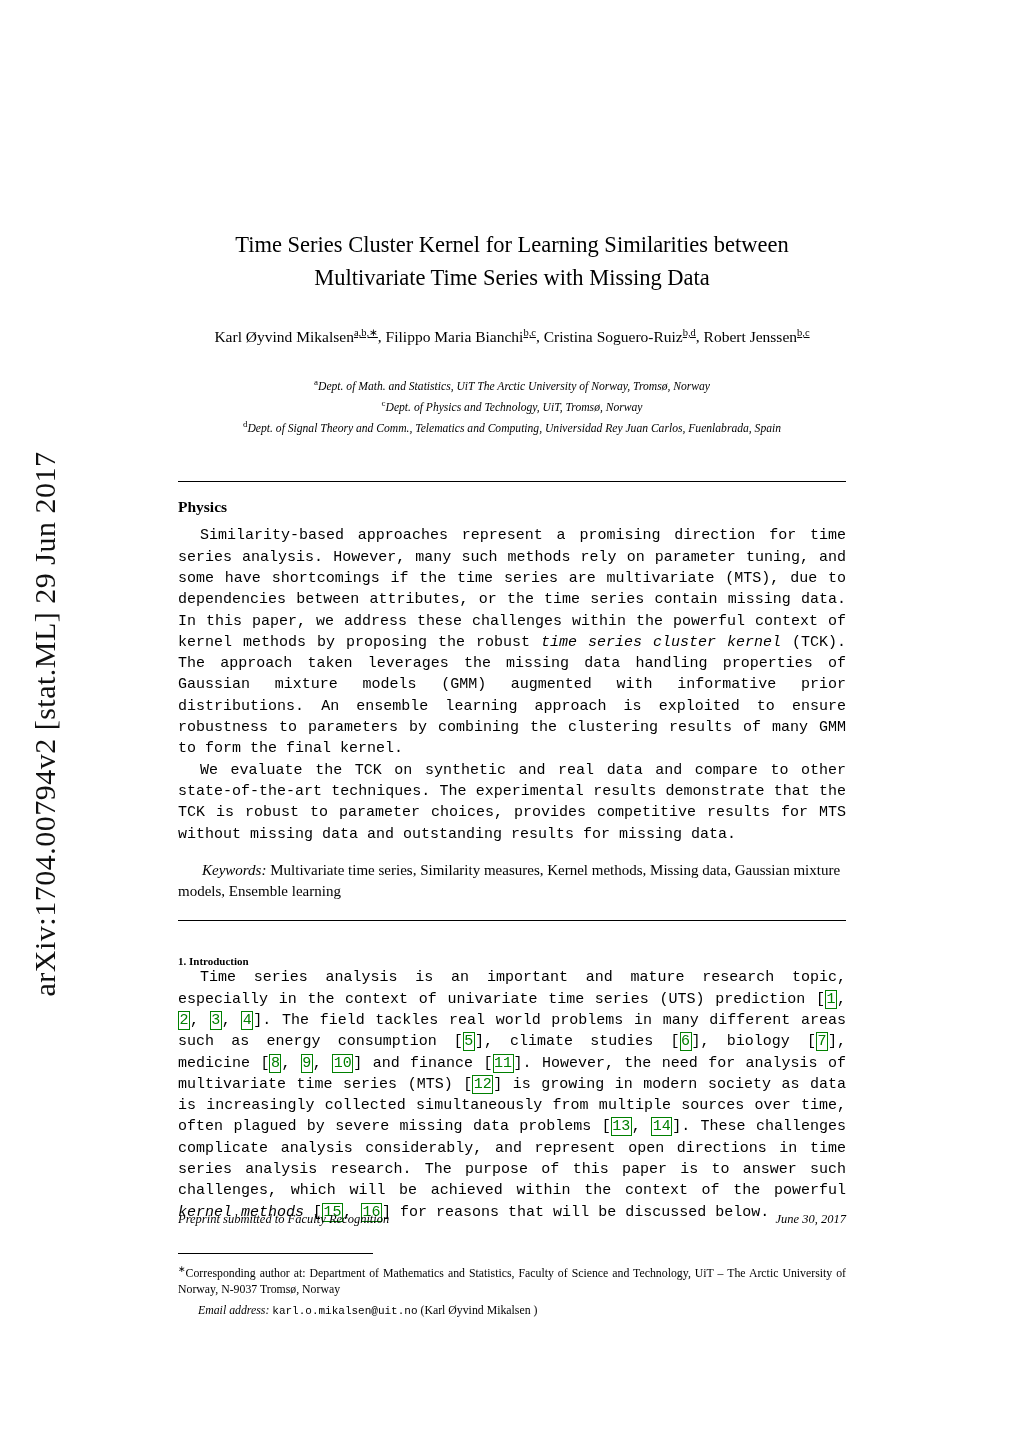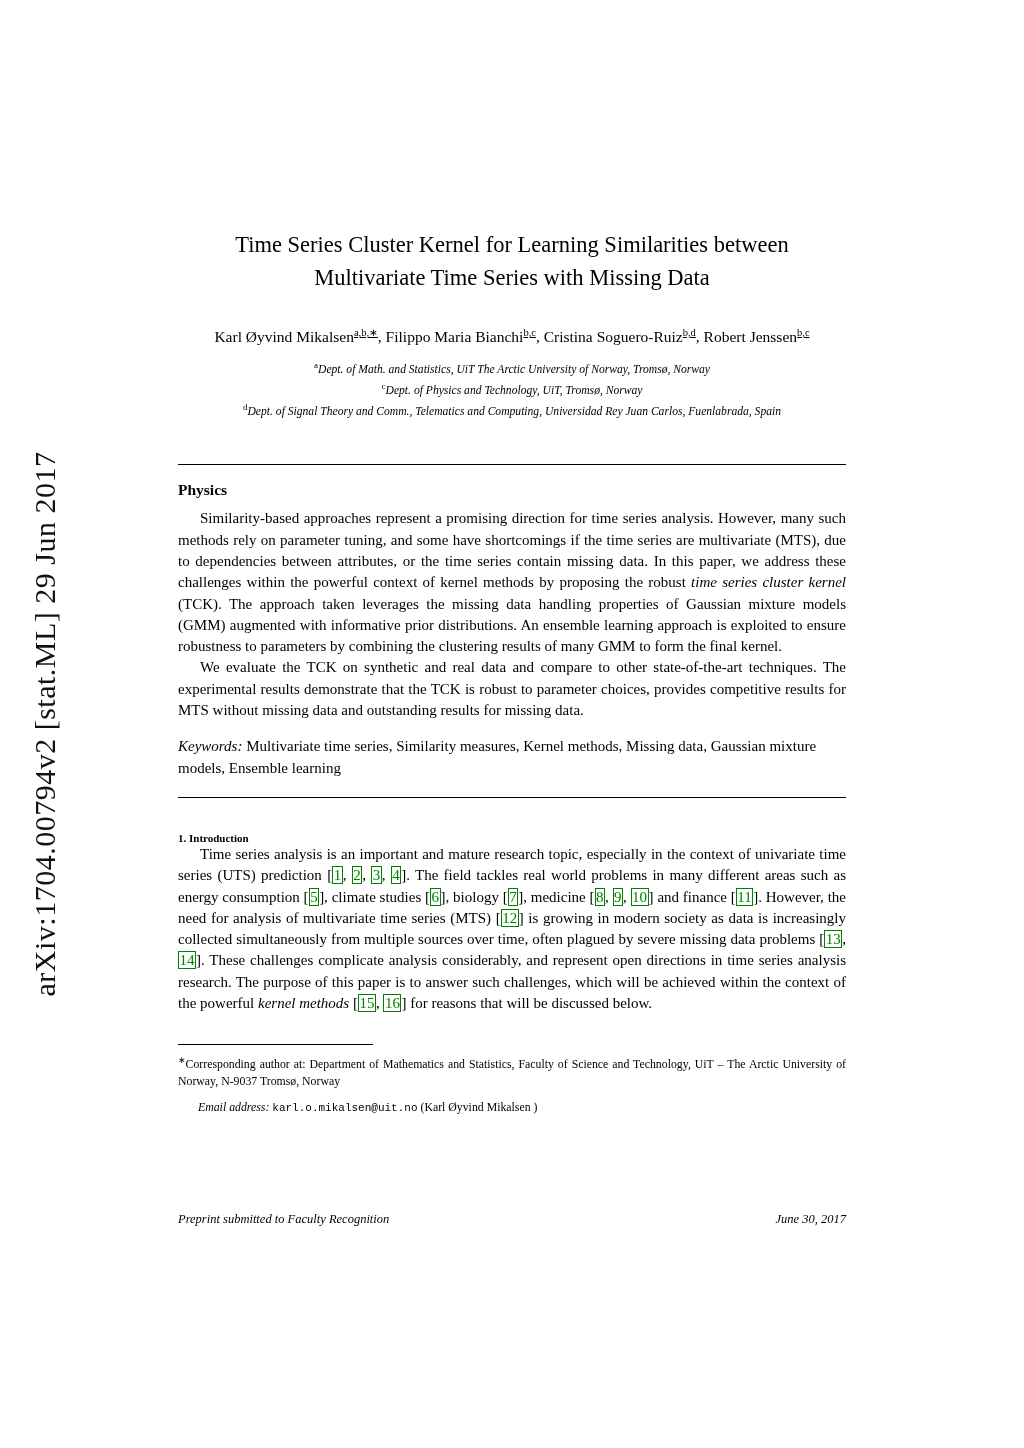--- a/index.html
+++ b/index.html
@@ -55,21 +55,21 @@
 
   .authors {
     margin-top: 28px;
     text-align: center;
     font-size: 15.5px;
     line-height: 22px;
   }
   .authors sup { font-size: 10.5px; text-decoration: underline; }
 
   .affils {
-    margin-top: 9px;
+    margin-top: 26px;
     text-align: center;
     font-size: 11.6px;
     line-height: 16.2px;
     font-style: italic;
   }
   .affils sup { font-style: normal; font-size: 9px; }
   .affils .line { white-space: nowrap; }
 
   .rule {
     border: none;
@@ -83,31 +83,32 @@
     margin-top: 16px;
     font-size: 15.5px;
     font-weight: bold;
   }
 
   p.body {
     margin: 0;
     font-size: 15px;
     line-height: 21.3px;
     text-align: justify;
+    font-family: Liberation Mono, monospace;
   }
   p.indent { text-indent: 22px; }
   p.abs-first { margin-top: 9px; }
 
   .keywords {
     margin-top: 15px;
     font-size: 15px;
     line-height: 21.3px;
     text-align: left;
   }
-  .keywords .kw-label { font-style: italic; }
+  .keywords .kw-label { font-style: italic; margin-left: 24px; }
 
   .section-head {
     margin-top: 34px;
     font-size: 11px;
     font-weight: bold;
   }
 
   .intro-p {
     margin-top: 16px;
   }
@@ -126,21 +127,21 @@
     margin: 30px 0 0 0;
   }
 
   .footnote {
     margin-top: 7px;
     font-size: 11.8px;
     line-height: 16.5px;
     text-align: justify;
   }
   .footnote .fn-mark { vertical-align: super; font-size: 9px; }
-  .footnote .email-line { display: block; margin-top: 10px; text-indent: 20px; }
+  .footnote .email-line { display: block; margin-top: 4px; text-indent: 20px; }
   .footnote .em-label { font-style: italic; }
   .mono { font-family: "Liberation Mono", monospace; font-size: 11px; }
 
   .footer {
     position: absolute;
     left: 0;
     right: 0;
     top: 1212px;
     display: flex;
     justify-content: space-between;

